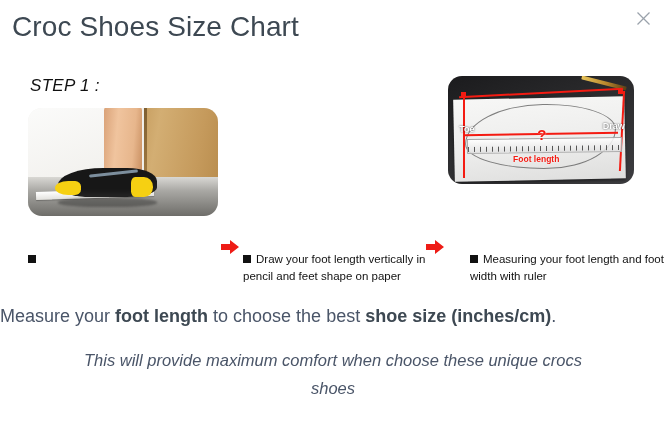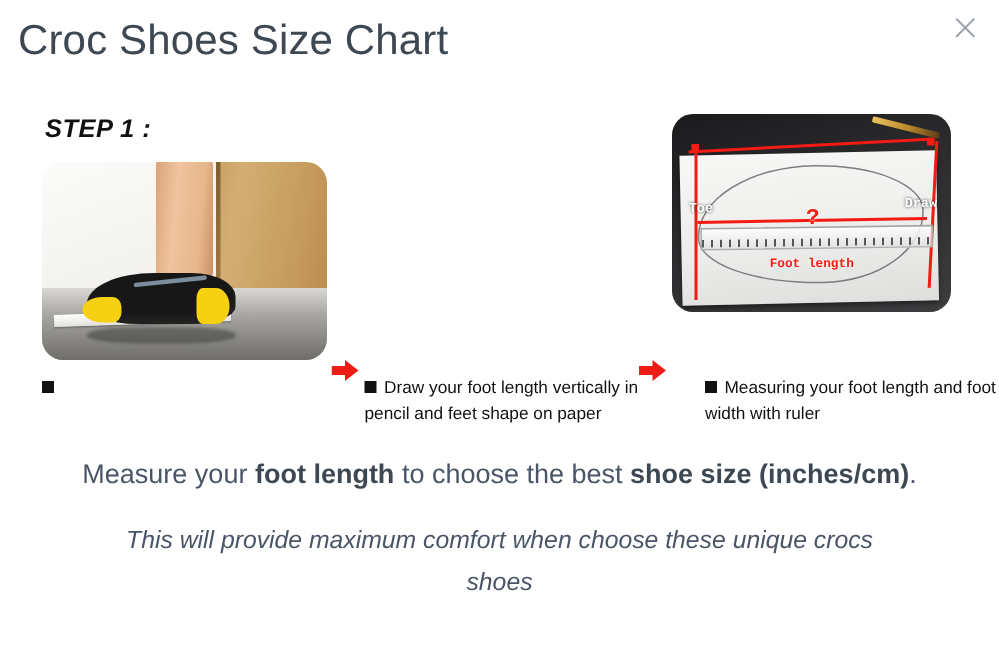--- a/index.html
+++ b/index.html
@@ -61,36 +61,35 @@
     top: 0;
     width: 196px;
   }
   .step-col.c1 { left: 28px; }
   .step-col.c2 { left: 243px; }
   .step-col.c3 { left: 448px; width: 192px; }
 
   .step-label {
     font-family: "Liberation Sans", sans-serif;
     font-size: 17px;
-    font-weight: bold;
+    font-weight: normal;
     font-style: italic;
     color: #111111;
     letter-spacing: 0.3px;
     margin: 0 0 12px 2px;
     white-space: nowrap;
   }
 
   .photo {
     position: relative;
     width: 190px;
-    height: 132px;
+    height: 108px;
     border-radius: 14px;
     overflow: hidden;
     background: #f2f1ee;
-    font-family: Liberation Mono, monospace;
   }
   .step-col.c3 .photo { width: 186px; }
 
   
   .wall-white {
     position: absolute;
     left: 0; top: 0; bottom: 0;
     width: 58%;
     background: linear-gradient(160deg,#fbfbfa 0%,#f3f2ef 55%,#e8e7e3 100%);
   }
@@ -288,21 +287,21 @@
     margin-right: 5px;
     vertical-align: 0px;
   }
 
   
   .footer-line-1 {
     position: absolute;
     top: 306px;
     left: 0;
     width: 666px;
-    text-align: center;
+    text-align: left;
     font-size: 18px;
     font-weight: 300;
     color: #4a5568;
   }
   .footer-line-1 b { font-weight: 700; color: #3d4852; }
   .footer-line-2 {
     position: absolute;
     top: 346px;
     left: 84px;
     width: 498px;

